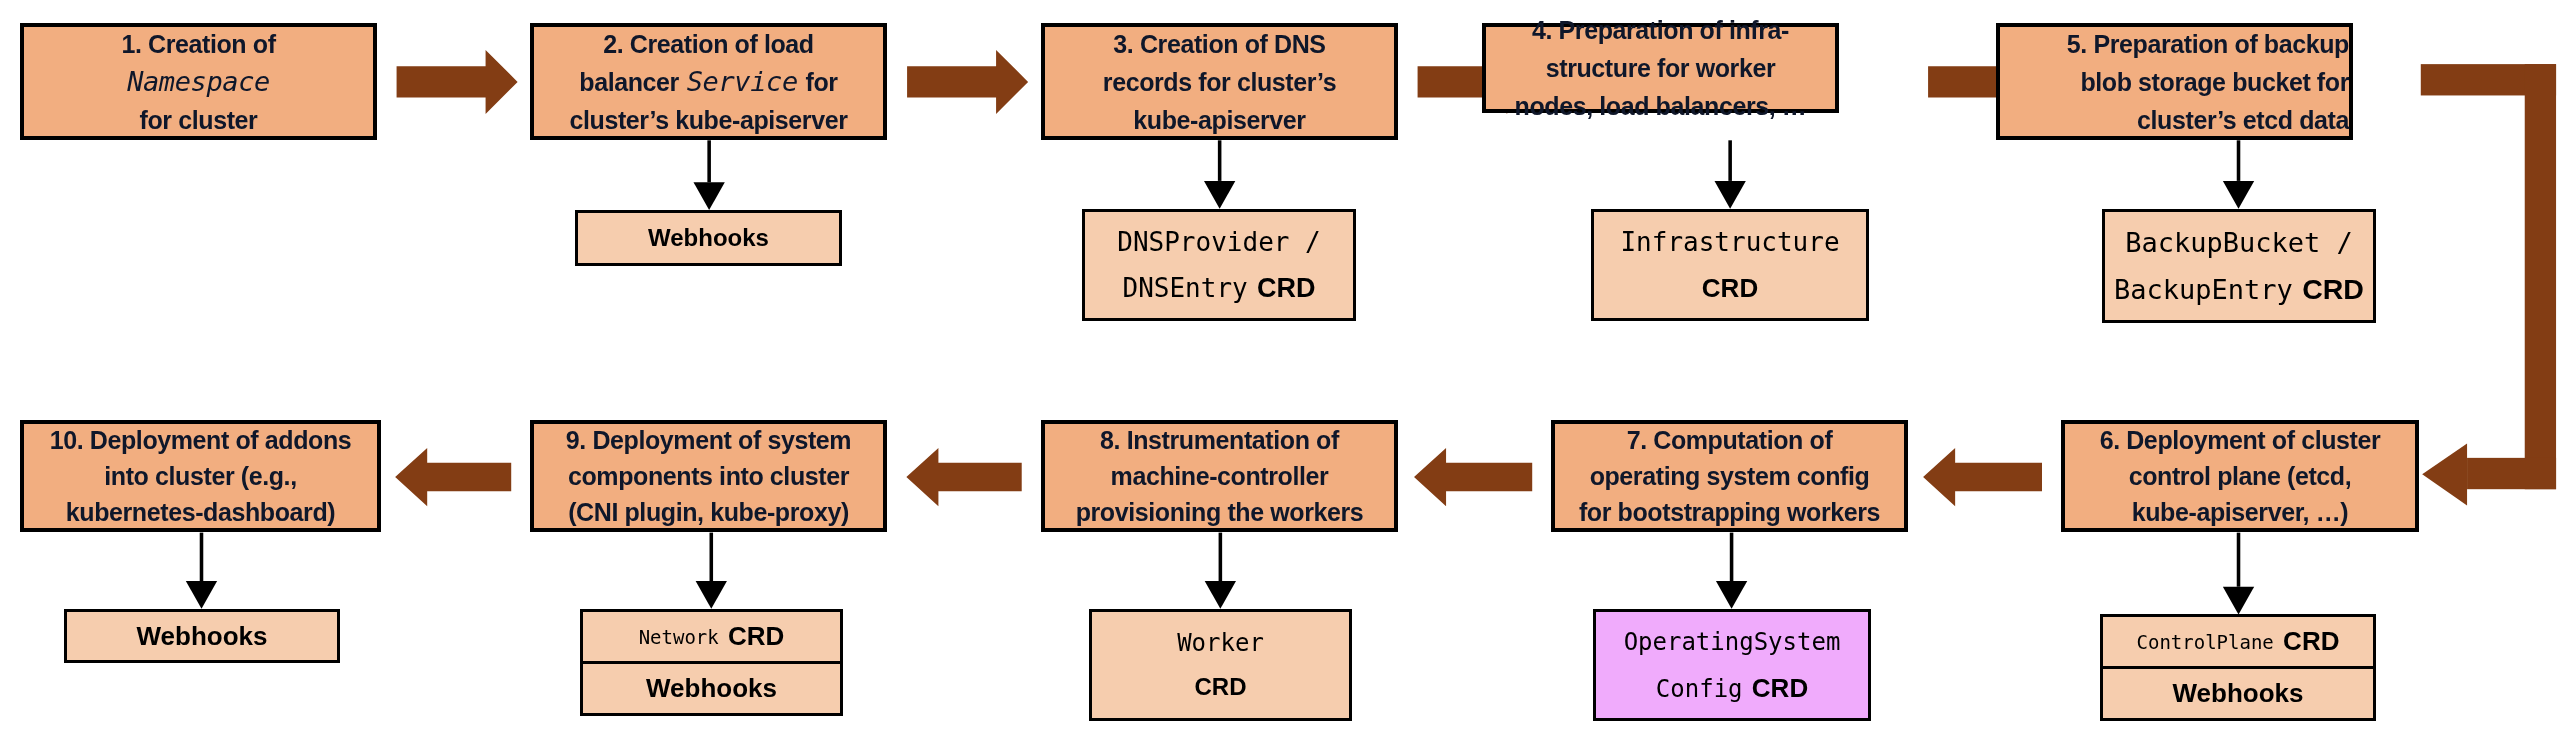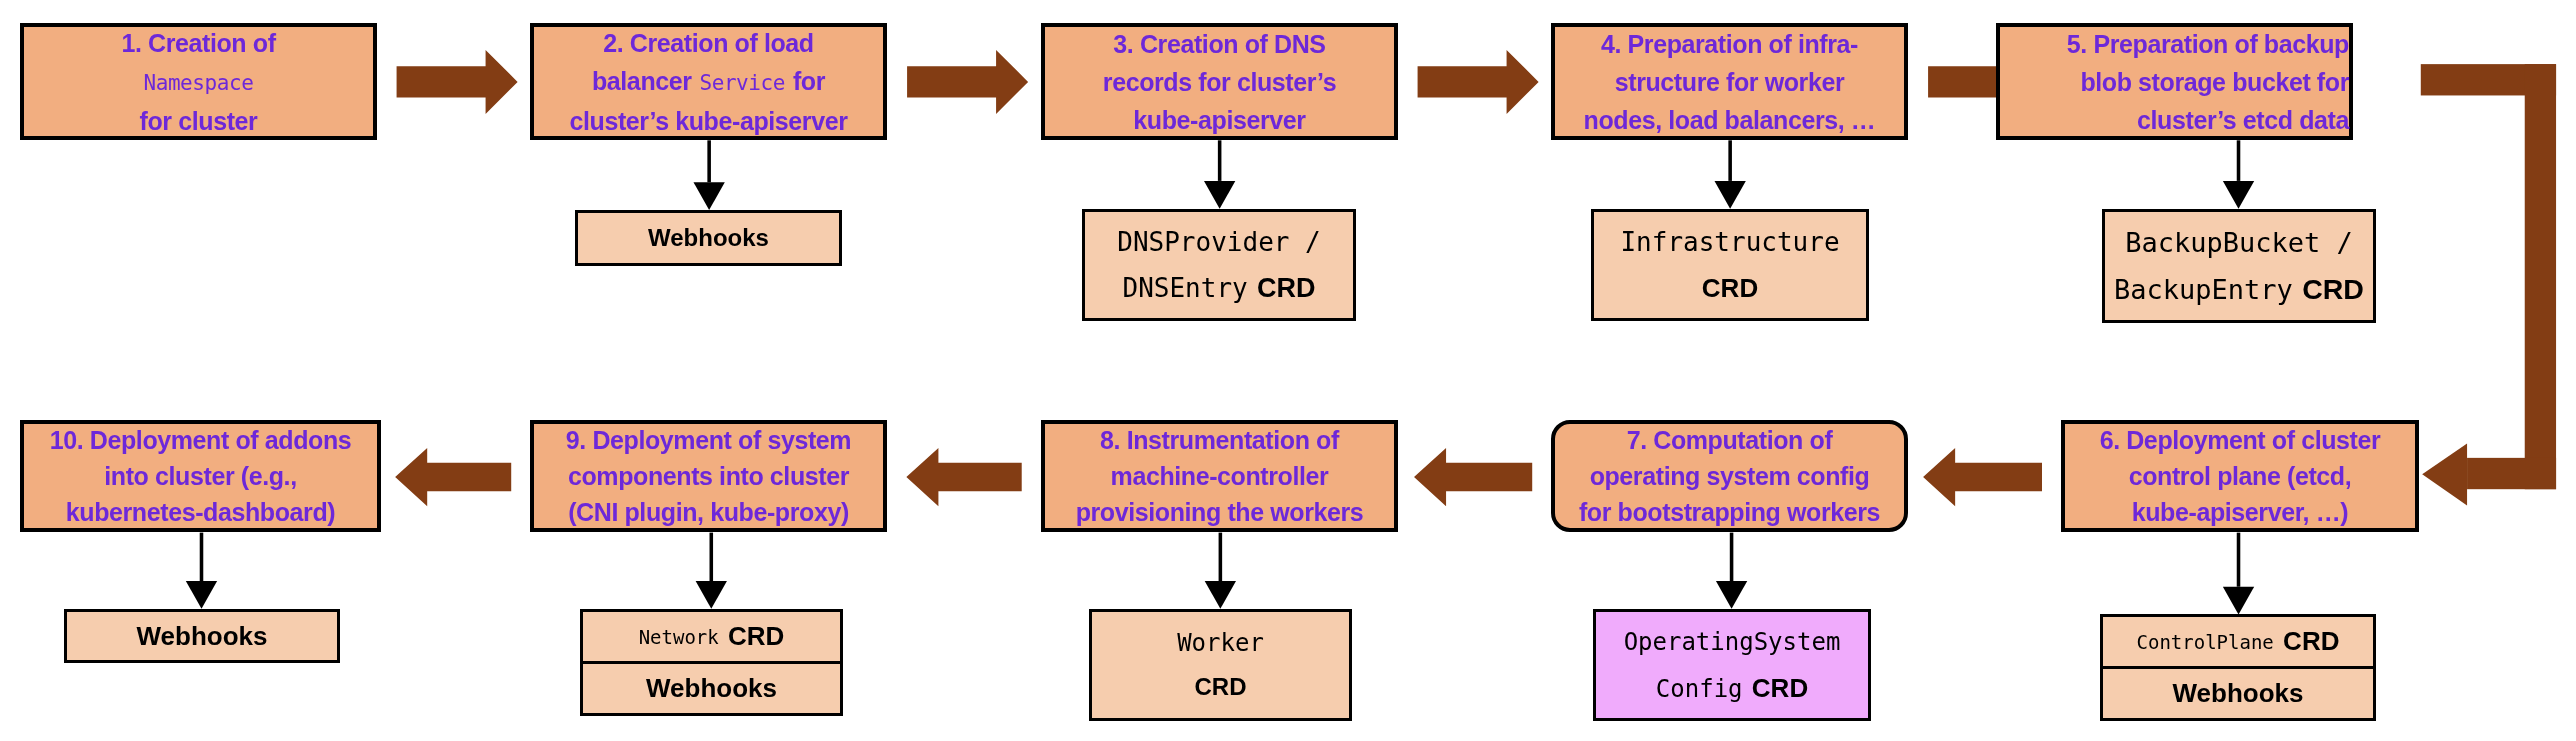--- a/index.html
+++ b/index.html
@@ -14,26 +14,26 @@
   .step-box{
     position:absolute;
     box-sizing:border-box;
     border:4.3px solid #000000;
     display:flex;flex-direction:column;
     align-items:center;justify-content:center;
     text-align:center;
     font-weight:bold;
     font-size:25px;
     letter-spacing:-0.4px;
-    color:#6d28d9;
+    color:#0f172a;
   }
   .step-box .line{line-height:38px;white-space:nowrap;}
   .row2 .line{line-height:36px;}
   .mono{font-family:"DejaVu Sans Mono",monospace;font-weight:normal;}
-  .step-box .mono{font-size:21px;}
+  .step-box .mono{font-size:27px;font-style:italic;}
   .gap-l{margin-left:7.8px;}
   .artifact-box{
     position:absolute;
     box-sizing:border-box;
     border:3.6px solid #000000;
     display:flex;flex-direction:column;
     align-items:center;justify-content:center;
     text-align:center;
     color:#000000;
   }
@@ -146,39 +146,39 @@
     </div>
     <div class="line"><span>cluster’s kube-apiserver</span></div>
   </div>
 
   <div class="step-box" style="left: 1041px; top: 23px; width: 357px; height: 117px; background-color: rgb(242, 174, 128);">
     <div class="line"><span>3. Creation of DNS</span></div>
     <div class="line"><span>records for cluster’s</span></div>
     <div class="line"><span>kube-apiserver</span></div>
   </div>
 
-  <div class="step-box" style="left: 1551px; top: 23px; width: 357px; height: 117px; background-color: rgb(242, 174, 128);">
+  <div class="step-box" style="left: 1482px; top: 23px; width: 357px; height: 90px; background-color: rgb(242, 174, 128);">
     <div class="line"><span>4. Preparation of infra-</span></div>
     <div class="line"><span>structure for worker</span></div>
     <div class="line"><span>nodes, load balancers, …</span></div>
   </div>
 
   <div class="step-box" style="left: 1996px; top: 23px; width: 357px; height: 117px; background-color: rgb(242, 174, 128); align-items: flex-end;">
     <div class="line"><span>5. Preparation of backup</span></div>
     <div class="line"><span>blob storage bucket for</span></div>
     <div class="line"><span>cluster’s etcd data</span></div>
   </div>
 
   <div class="step-box row2" style="left: 2061px; top: 420px; width: 358px; height: 112px; background-color: rgb(242, 174, 128);">
     <div class="line"><span>6. Deployment of cluster</span></div>
     <div class="line"><span>control plane (etcd,</span></div>
     <div class="line"><span>kube-apiserver, …)</span></div>
   </div>
 
-  <div class="step-box row2" style="left: 1551px; top: 420px; width: 357px; height: 112px; background-color: rgb(242, 174, 128); border-radius: 19px;">
+  <div class="step-box row2" style="left: 1551px; top: 420px; width: 357px; height: 112px; background-color: rgb(242, 174, 128);">
     <div class="line"><span>7. Computation of</span></div>
     <div class="line"><span>operating system config</span></div>
     <div class="line"><span>for bootstrapping workers</span></div>
   </div>
 
   <div class="step-box row2" style="left: 1041px; top: 420px; width: 357px; height: 112px; background-color: rgb(242, 174, 128);">
     <div class="line"><span>8. Instrumentation of</span></div>
     <div class="line"><span>machine-controller</span></div>
     <div class="line"><span>provisioning the workers</span></div>
   </div>

